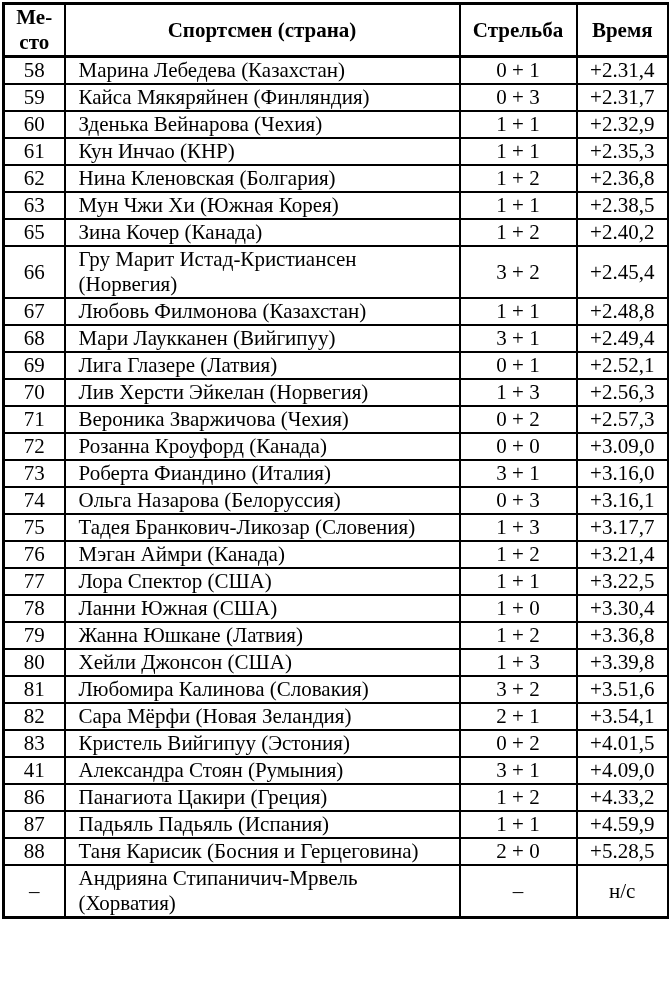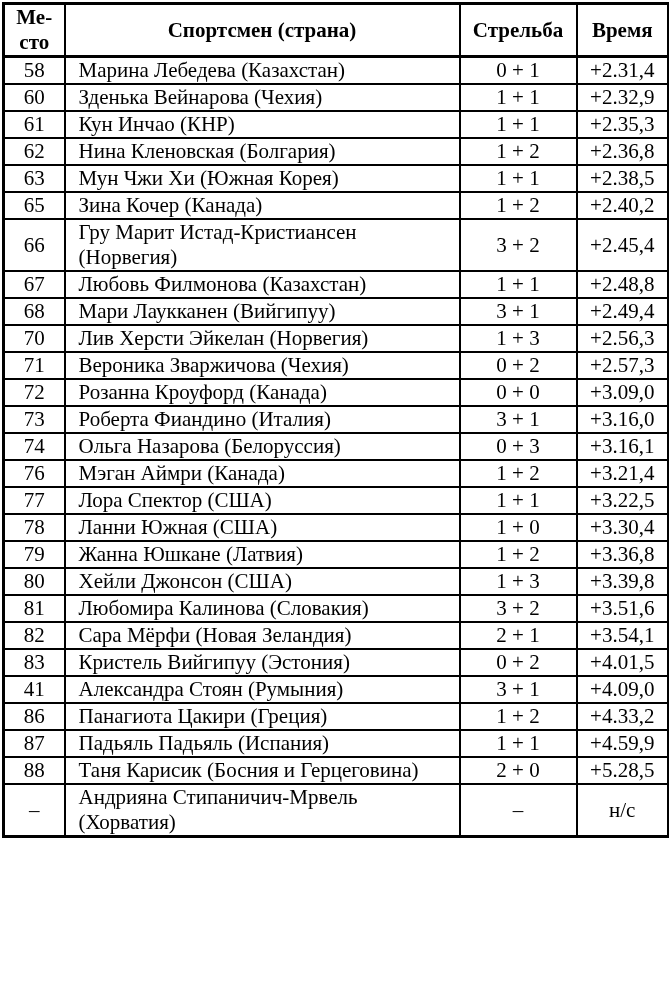--- a/index.html
+++ b/index.html
@@ -74,20 +74,26 @@
       </tr>
     </thead>
     <tbody>
   <tr>
     <td class="place">58</td>
     <td class="athlete">Марина Лебедева (Казахстан)</td>
     <td class="shooting">0 + 1</td>
     <td class="time">+2.31,4</td>
   </tr>
 
+  <tr>
+    <td class="place">59</td>
+    <td class="athlete">Кайса Мякяряйнен (Финляндия)</td>
+    <td class="shooting">0 + 3</td>
+    <td class="time">+2.31,7</td>
+  </tr>
 
   <tr>
     <td class="place">60</td>
     <td class="athlete">Зденька Вейнарова (Чехия)</td>
     <td class="shooting">1 + 1</td>
     <td class="time">+2.32,9</td>
   </tr>
 
   <tr>
     <td class="place">61</td>
@@ -133,20 +139,26 @@
     <td class="time">+2.48,8</td>
   </tr>
 
   <tr>
     <td class="place">68</td>
     <td class="athlete">Мари Лаукканен (Вийгипуу)</td>
     <td class="shooting">3 + 1</td>
     <td class="time">+2.49,4</td>
   </tr>
 
+  <tr>
+    <td class="place">69</td>
+    <td class="athlete">Лига Глазере (Латвия)</td>
+    <td class="shooting">0 + 1</td>
+    <td class="time">+2.52,1</td>
+  </tr>
 
   <tr>
     <td class="place">70</td>
     <td class="athlete">Лив Херсти Эйкелан (Норвегия)</td>
     <td class="shooting">1 + 3</td>
     <td class="time">+2.56,3</td>
   </tr>
 
   <tr>
     <td class="place">71</td>
@@ -169,20 +181,26 @@
     <td class="time">+3.16,0</td>
   </tr>
 
   <tr>
     <td class="place">74</td>
     <td class="athlete">Ольга Назарова (Белоруссия)</td>
     <td class="shooting">0 + 3</td>
     <td class="time">+3.16,1</td>
   </tr>
 
+  <tr>
+    <td class="place">75</td>
+    <td class="athlete">Тадея Бранкович-Ликозар (Словения)</td>
+    <td class="shooting">1 + 3</td>
+    <td class="time">+3.17,7</td>
+  </tr>
 
   <tr>
     <td class="place">76</td>
     <td class="athlete">Мэган Аймри (Канада)</td>
     <td class="shooting">1 + 2</td>
     <td class="time">+3.21,4</td>
   </tr>
 
   <tr>
     <td class="place">77</td>

